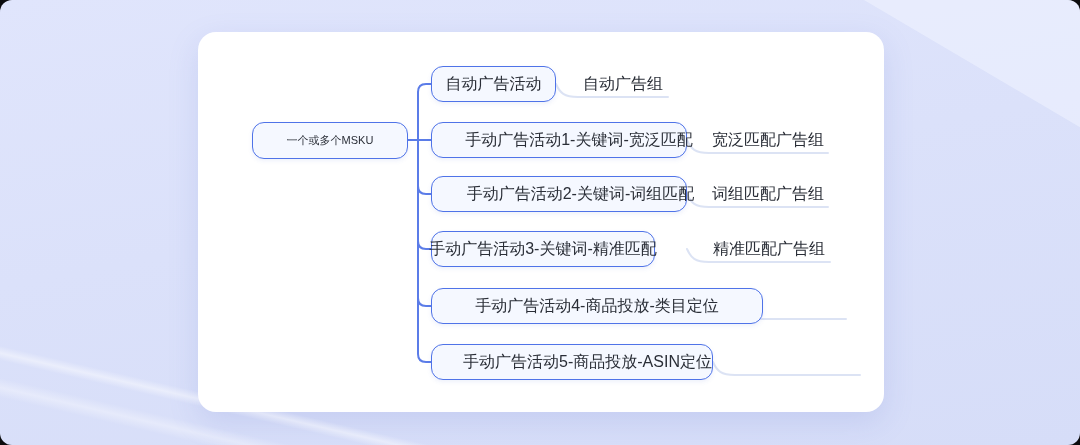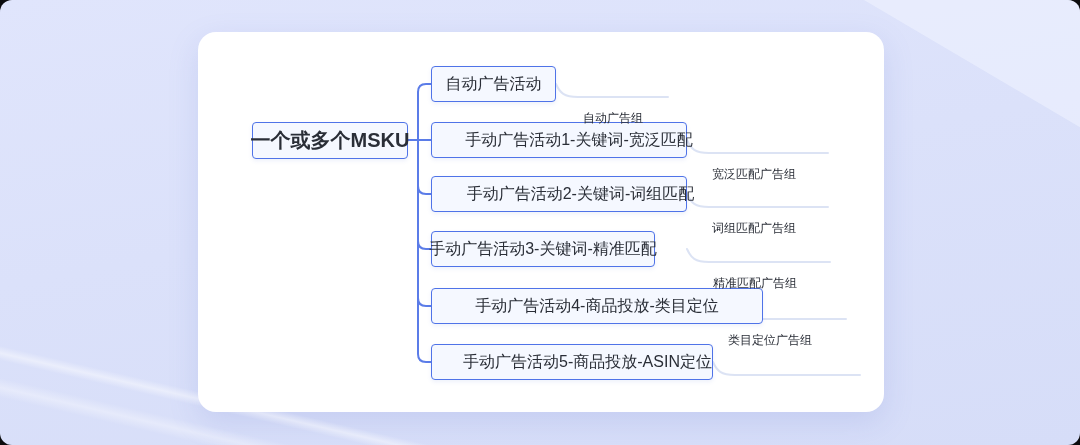--- a/index.html
+++ b/index.html
@@ -29,35 +29,35 @@
     background:var(--card-bg,#fff);border-radius:18px;
     box-shadow:0 10px 30px rgba(110,130,210,.18);
   }
   .connectors{position:absolute;left:0;top:0;width:686px;height:380px;}
   .branch-path{fill:none;stroke:var(--branch-line,#5b7ce8);stroke-width:2;stroke-linecap:round;}
   .label-path{fill:none;stroke:var(--label-line,#dce3f4);stroke-width:2;stroke-linecap:round;}
   .node{
     position:absolute;display:flex;align-items:center;justify-content:center;
     background:var(--node-fill,#f5f8ff);
     border:1.5px solid var(--node-border,#4f73e8);
-    border-radius:4px;box-sizing:border-box;
+    border-radius:12px;box-sizing:border-box;
     color:var(--text,#2a2e37);font-size:16px;white-space:nowrap;
     box-shadow:0 2px 4px rgba(90,120,220,.10);
   }
-  .root{left:54px;top:90px;width:156px;height:37px;font-size:20px;font-weight:bold;}
+  .root{left:54px;top:90px;width:156px;height:37px;font-size:11px;}
   .child{left:233px;height:36px;}
   .c1{top:34px;width:125px;}
   .c2{top:90px;width:256px;padding-left:40px;}
   .c3{top:144px;width:256px;padding-left:43px;}
   .c4{top:199px;width:224px;}
   .c5{top:256px;width:332px;}
   .c6{top:312px;width:282px;padding-left:31px;}
   .adlabel{
     position:absolute;height:22px;line-height:22px;
-    color:var(--text,#2a2e37);font-size:12px;white-space:nowrap;margin-top:34px;
+    color:var(--text,#2a2e37);font-size:16px;white-space:nowrap;
   }
   .l1{left:385px;top:41px;}
   .l2{left:514px;top:97px;text-align:center;}
   .l3{left:514px;top:151px;}
   .l4{left:515px;top:206px;}
   .l5{left:530px;top:263px;}
   .l6{left:539px;top:319px;}
 </style>
 </head>
 <body>
@@ -89,16 +89,15 @@
     <div class="node child c2">手动广告活动1-关键词-宽泛匹配</div>
     <div class="node child c3">手动广告活动2-关键词-词组匹配</div>
     <div class="node child c4">手动广告活动3-关键词-精准匹配</div>
     <div class="node child c5">手动广告活动4-商品投放-类目定位</div>
     <div class="node child c6">手动广告活动5-商品投放-ASIN定位</div>
 
     <div class="adlabel l1">自动广告组</div>
     <div class="adlabel l2">宽泛匹配广告组</div>
     <div class="adlabel l3">词组匹配广告组</div>
     <div class="adlabel l4">精准匹配广告组</div>
-    <div class="adlabel l5">类目定位广告组</div>
 
   </div>
 </div>
 
 </body></html>

